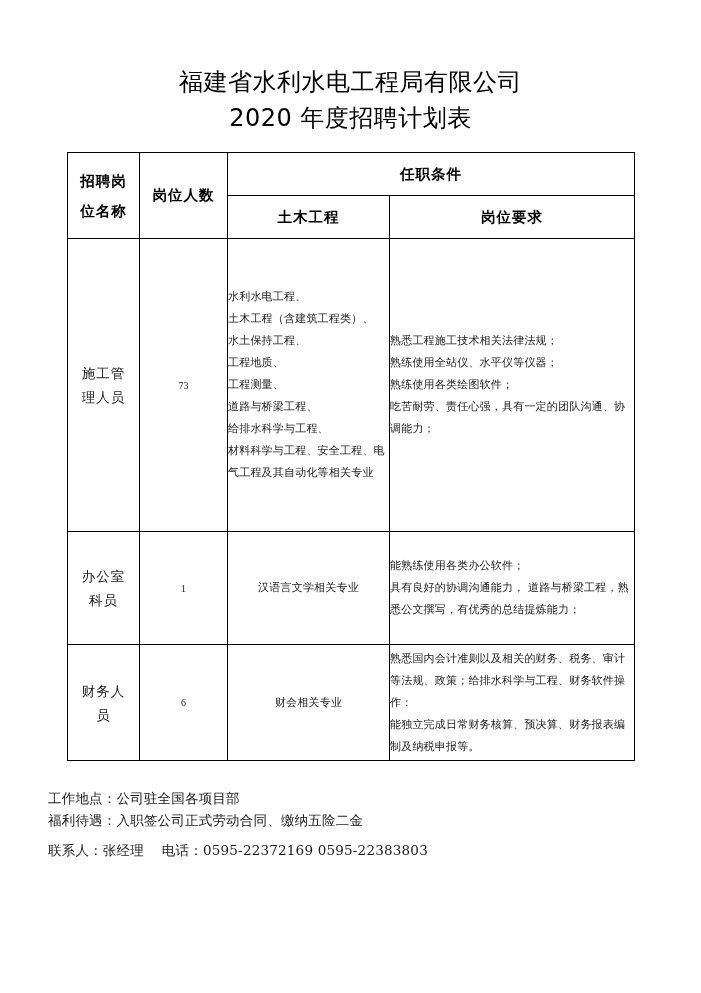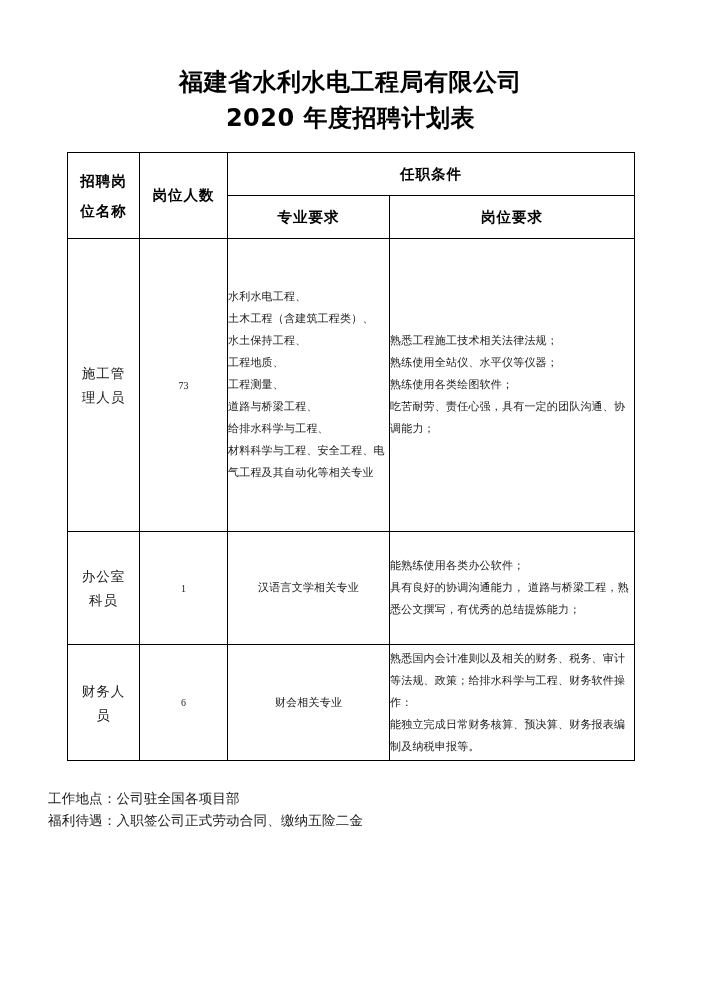--- a/index.html
+++ b/index.html
@@ -25,21 +25,21 @@
   }
 
   
   .title-block {
     margin-top: 64px;
     text-align: center;
   }
   .title-line {
     font-family: "DejaVu Sans", "Liberation Sans", sans-serif;
     font-size: 24px;
-    font-weight: bold;
+    font-weight: normal;
     letter-spacing: 0.5px;
     line-height: 36px;
     color: #000;
   }
 
   
   .table-wrap {
     margin: 16px auto 0 auto;
     width: 567px;
   }
@@ -157,21 +157,21 @@
           <td class="hd hd-tall" rowspan="2">
             <div class="hd-stack">
               <div>招聘岗</div>
               <div>位名称</div>
             </div>
           </td>
           <td class="hd hd-tall" rowspan="2">岗位人数</td>
           <td class="hd hd-span" colspan="2">任职条件</td>
         </tr>
         <tr>
-          <td class="hd hd-sub">专业要求</td>
+          <td class="hd hd-sub">土木工程</td>
           <td class="hd hd-sub">岗位要求</td>
         </tr>
 
         <tr class="row-1">
           <td class="cell-name">
             <div>施工管</div>
             <div>理人员</div>
           </td>
           <td class="cell-num">73</td>
           <td class="cell-text major">
@@ -217,15 +217,16 @@
               <p>能独立完成日常财务核算、预决算、财务报表编制及纳税申报等。</p>
             </td>
         </tr>
       </tbody>
     </table>
   </div>
 
   <div class="notes">
     <div class="note-line">工作地点：公司驻全国各项目部</div>
     <div class="note-line">福利待遇：入职签公司正式劳动合同、缴纳五险二金</div>
+    <div class="note-contact">联系人：张经理    电话：0595-22372169 0595-22383803</div>
   </div>
 
 </div>
 
 </body></html>

